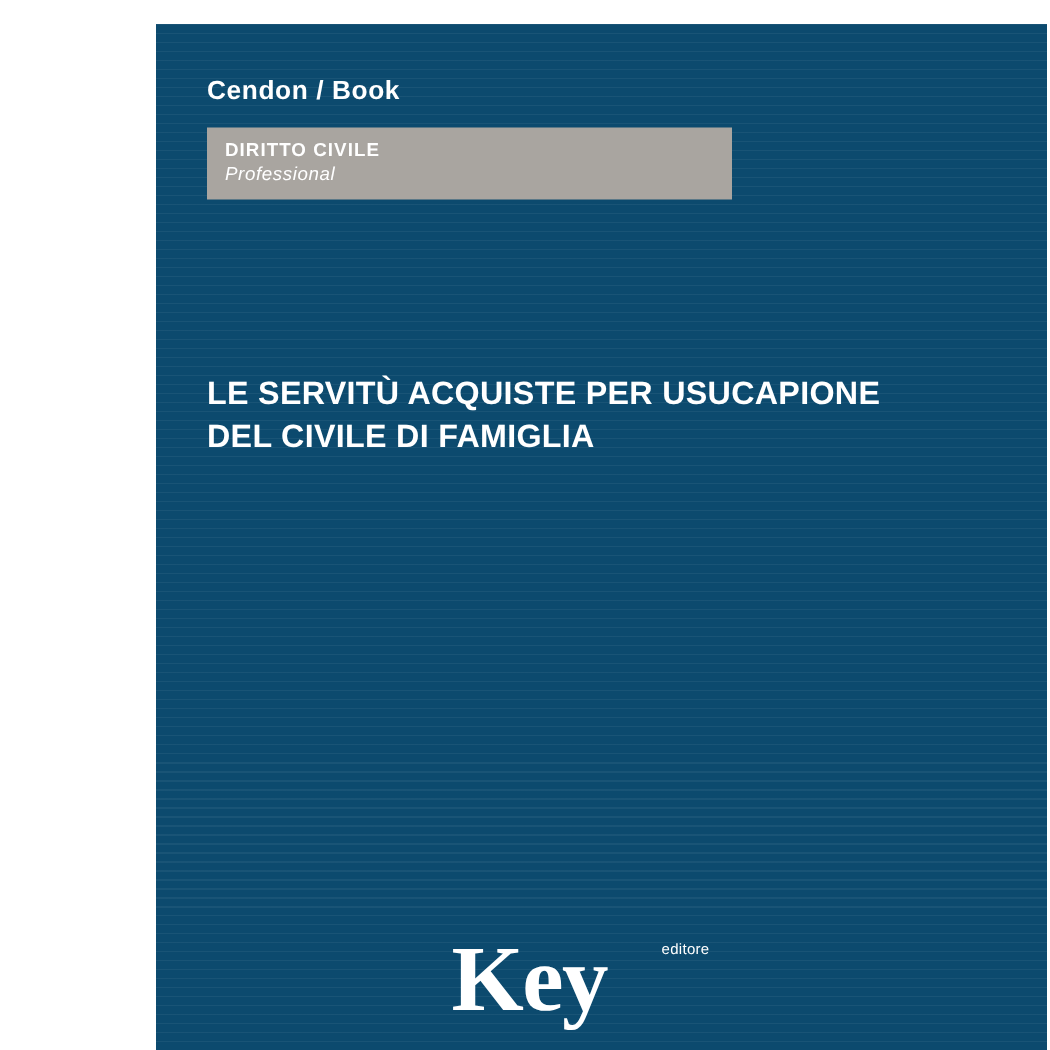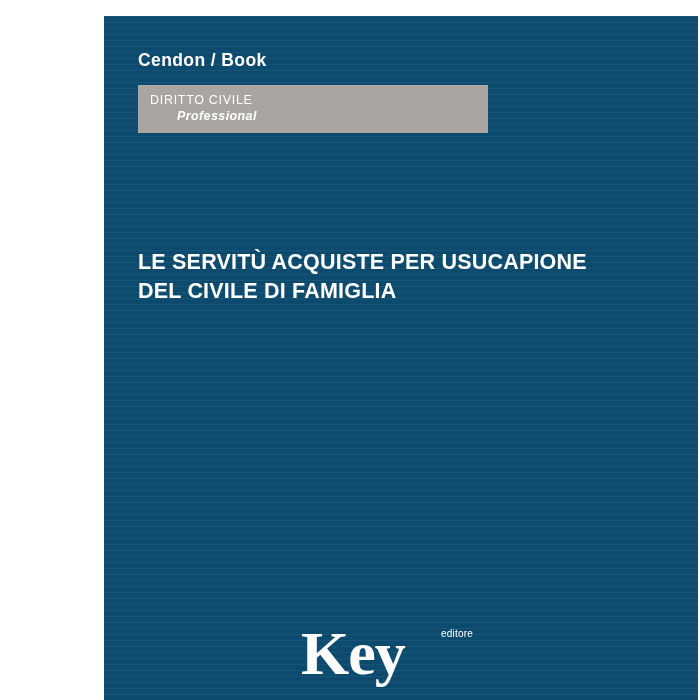--- a/index.html
+++ b/index.html
@@ -64,35 +64,34 @@
     width: 350px;
     height: 48px;
     background: #a9a5a0;
   }
 
   .series-band .series-line1 {
     position: absolute;
     left: 12px;
     top: 8px;
     font-size: 12.5px;
-    font-weight: normal;
+    font-weight: bold;
     color: #ffffff;
     letter-spacing: 0.7px;
   }
 
   .series-band .series-line2 {
     position: absolute;
     left: 12px;
     top: 24px;
     font-size: 12.5px;
-    font-weight: bold;
+    font-weight: normal;
     font-style: italic;
     color: #ffffff;
     letter-spacing: 0.4px;
-    margin-left: 27px;
   }
 
   .title-block {
     position: absolute;
     left: 34px;
     top: 232px;
     width: 440px;
   }
 
   .title-line {

